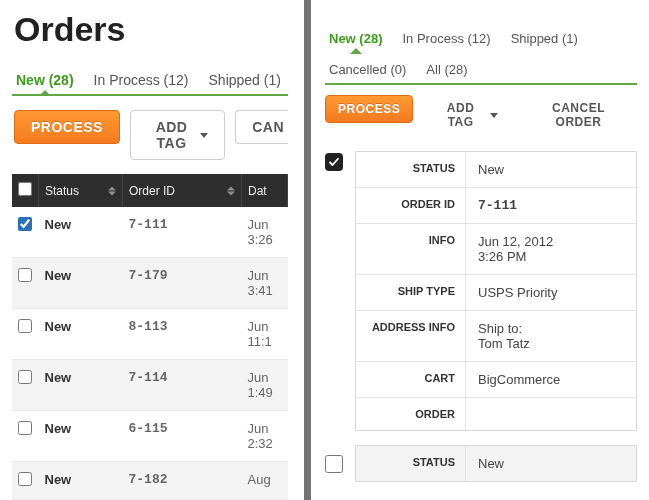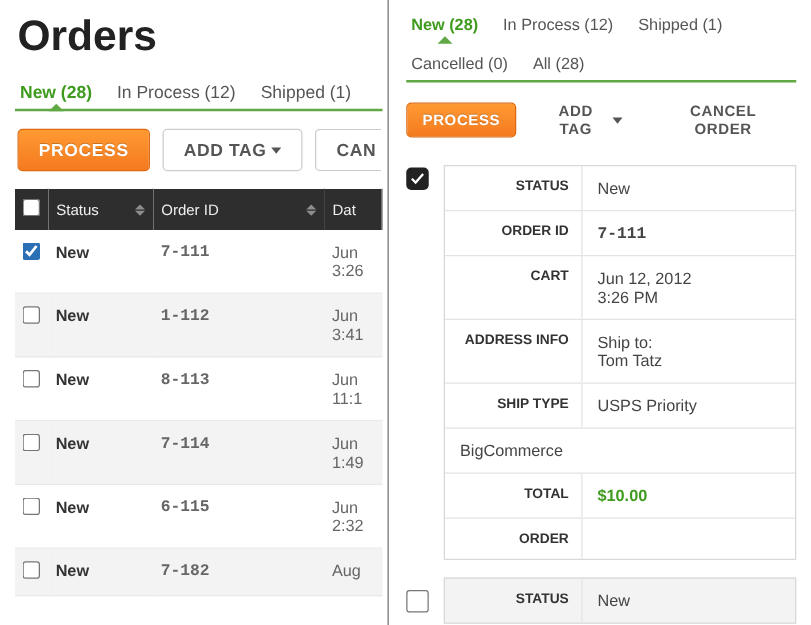--- a/index.html
+++ b/index.html
@@ -1,32 +1,32 @@
 <!DOCTYPE html>
 <html><head>
 <meta charset="utf-8">
 <style>
   * { box-sizing: border-box; margin: 0; padding: 0; }
   body { font-family: "Helvetica Neue", Arial, sans-serif; font-size: 13px; color: #222; width: 649px; height: 500px; overflow: hidden; background: #fff; }
   .split { display: flex; height: 500px; }
-  .left { width: 311px; border-right: 1px solid #737373; padding: 8px 4px 0 12px; overflow: hidden; }
+  .left { width: 311px; border-right: 7px solid #737373; padding: 8px 16px 0 12px; overflow: hidden; }
   .right { width: 338px; padding: 8px 12px 0 14px; overflow: hidden; }
 
   h1 { font-size: 34px; font-weight: 600; letter-spacing: 0px; margin: 2px 0 12px 2px; }
 
-  .tabs { border-bottom: 2px solid #5fa843; display: flex; gap: 16px; padding: 0 2px 0 2px; font-size: 14px; }
+  .tabs { border-bottom: 2px solid #5fa843; display: flex; gap: 16px; padding: 0 2px 0 2px; font-size: 14px; margin-top: 19px; }
   .tabs-right { font-size: 13px; flex-wrap: wrap; row-gap: 6px; }
   .tab { padding: 4px 2px 6px; color: #555; cursor: pointer; white-space: nowrap; position: relative; }
   .tab.active { color: #3f9b1e; font-weight: 600; }
   .tab.active::after {
     content: ""; position: absolute; left: 50%; bottom: -2px; transform: translateX(-50%);
     width: 0; height: 0; border-left: 6px solid transparent; border-right: 6px solid transparent; border-bottom: 6px solid #5fa843;
   }
 
-  .toolbar { display: flex; align-items: center; gap: 10px; padding: 14px 0 14px 2px; }
+  .toolbar { display: flex; align-items: flex-start; gap: 10px; padding: 14px 0 14px 2px; }
   .btn { padding: 8px 16px; border-radius: 4px; font-weight: 700; font-size: 14px; letter-spacing: 0.5px; cursor: pointer; border: 1px solid #ccc; background: #fff; color: #555; display: inline-flex; align-items: center; gap: 4px; }
   .btn-primary { background: linear-gradient(#ff9a33,#f47a1f); border: 1px solid #e06a12; color: #fff; text-shadow: 0 -1px 0 rgba(0,0,0,.2); }
   .btn-sm { padding: 6px 12px; font-size: 12px; }
   .caret { width:0;height:0;border-left:4px solid transparent;border-right:4px solid transparent;border-top:5px solid #555;display:inline-block; }
 
   table.grid { width: 100%; border-collapse: collapse; }
   table.grid thead th { background: #2e2e2e; color: #eee; font-weight: 400; text-align: left; padding: 8px 6px; font-size: 12px; border-right: 1px solid #444; position: relative; }
   .sort-arrows { position:absolute; right:6px; top:50%; transform:translateY(-50%); display:flex; flex-direction:column; gap:1px; opacity:.6; }
   .sa-up,.sa-dn{width:0;height:0;border-left:4px solid transparent;border-right:4px solid transparent;}
   .sa-up{border-bottom:4px solid #ccc;} .sa-dn{border-top:4px solid #ccc;}
@@ -91,21 +91,21 @@
       <tbody id="tbody">
           <tr>
             <td><input type="checkbox" checked="" style=""></td>
             <td><b style="color:#333">New</b></td>
             <td class="oid">7-111</td>
             <td>Jun<br>3:26</td>
           </tr>
           <tr>
             <td><input type="checkbox" style=""></td>
             <td><b style="color:#333">New</b></td>
-            <td class="oid">1-112</td>
+            <td class="oid">7-179</td>
             <td>Jun<br>3:41</td>
           </tr>
           <tr>
             <td><input type="checkbox" style=""></td>
             <td><b style="color:#333">New</b></td>
             <td class="oid">8-113</td>
             <td>Jun<br>11:1</td>
           </tr>
           <tr>
             <td><input type="checkbox" style=""></td>
@@ -156,37 +156,34 @@
       <div class="detail-card">
         <div class="detail-row">
             <div class="dl">STATUS</div>
             <div class="dv">New</div>
           </div>
         <div class="detail-row">
             <div class="dl">ORDER ID</div>
             <div class="dv oid">7-111</div>
           </div>
         <div class="detail-row">
-            <div class="dl">CART</div>
+            <div class="dl">INFO</div>
             <div class="dv"><span>Jun 12, 2012</span><br><span>3:26 PM</span></div>
+          </div>
+        <div class="detail-row">
+            <div class="dl">SHIP TYPE</div>
+            <div class="dv">USPS Priority</div>
           </div>
         <div class="detail-row">
             <div class="dl">ADDRESS INFO</div>
             <div class="dv"><span>Ship to:</span><br><span>Tom Tatz</span></div>
           </div>
         <div class="detail-row">
-            <div class="dl">SHIP TYPE</div>
-            <div class="dv">USPS Priority</div>
-          </div>
-        <div class="detail-row">
+            <div class="dl">CART</div>
             <div class="dv">BigCommerce</div>
-          </div>
-        <div class="detail-row">
-            <div class="dl">TOTAL</div>
-            <div class="dv green">$10.00</div>
           </div>
         <div class="detail-row">
             <div class="dl">ORDER</div>
             <div class="dv"></div>
           </div>
       </div>
 
       <div class="second-card-wrap">
         <span class="second-check">
           <input type="checkbox" style="width: 18px; height: 18px;">

